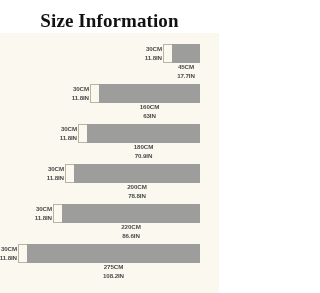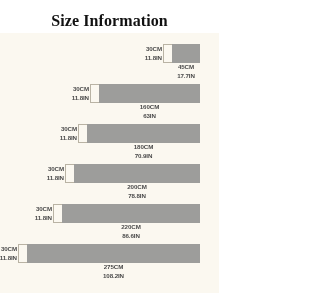--- a/index.html
+++ b/index.html
@@ -31,21 +31,21 @@
     width: 219px;
     height: 33px;
     background: #ffffff;
     display: flex;
     align-items: center;
     justify-content: center;
   }
   .chart-title {
     font-family: "Liberation Serif", "DejaVu Serif", serif;
     font-weight: bold;
-    font-size: 16px;
+    font-size: 19px;
     letter-spacing: 0.1px;
     color: #111111;
     white-space: nowrap;
     line-height: 1;
     margin-top: 8px;
   }
 
   
   .panel {
     position: absolute;

